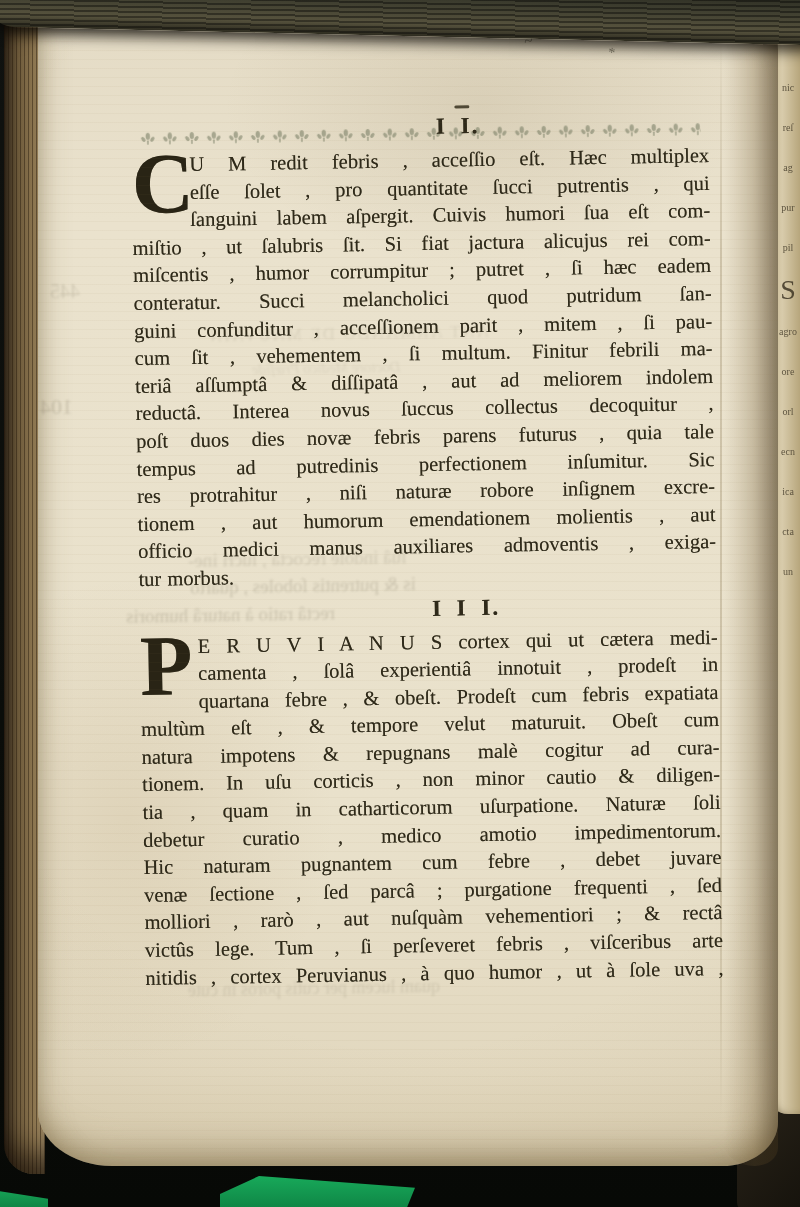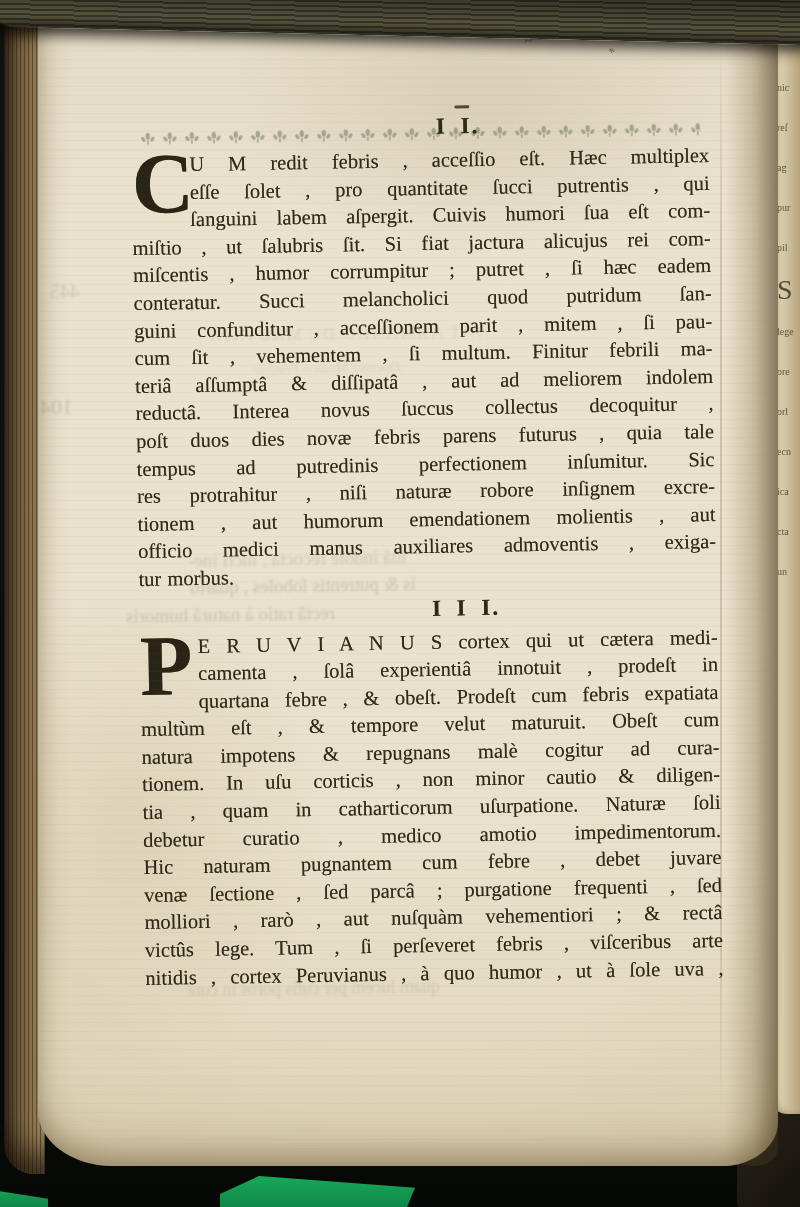--- a/index.html
+++ b/index.html
@@ -43,21 +43,21 @@
   .fold-line{position:absolute;right:56px;top:20px;width:2px;height:94%;
       background:linear-gradient(180deg,rgba(0,0,0,0),rgba(120,100,60,.25) 20%,rgba(120,100,60,.25) 80%,rgba(0,0,0,0));}
 
   
   .next-page{position:absolute;left:768px;top:28px;width:32px;height:1086px;
     background:linear-gradient(90deg,#c6b78f,#d8cbab 45%,#b7a67c);
     border-radius:14px 0 0 20px;
     box-shadow:inset 6px 0 8px -4px rgba(60,45,20,.6);}
   .next-page .frags{position:absolute;left:9px;top:40px;width:22px;font-size:10px;line-height:40px;
     color:#514835;filter:blur(.7px);opacity:.9;}
-  .next-page .line{text-align:left;}
+  .next-page .line{text-align:center;}
   .next-page .line:nth-child(6){font-size:28px;line-height:44px;color:#463d2b;}
 
   
   .top-edge{position:absolute;left:-18px;top:-28px;width:846px;height:64px;
     transform:rotate(1.3deg);transform-origin:50% 50%;
     border-radius:0 0 26px 34px;
     background:
       repeating-linear-gradient(180deg,rgba(0,0,0,.38) 0 2px,rgba(0,0,0,0) 2px 5px),
       linear-gradient(180deg,#191a14,#3c3c2e 45%,#56523d 80%,#2e2c20 100%);
     box-shadow:0 6px 14px rgba(10,8,4,.8);}
@@ -109,21 +109,21 @@
   <div class="fore-edge"></div>
 
   <div class="next-page">
     <div class="frags">
         <div class="line">nic</div>
         <div class="line">reſ</div>
         <div class="line">ag</div>
         <div class="line">pur</div>
         <div class="line">pil</div>
         <div class="line">S</div>
-        <div class="line">lege</div>
+        <div class="line">agro</div>
         <div class="line">ore</div>
         <div class="line">orl</div>
         <div class="line">ecn</div>
         <div class="line">ica</div>
         <div class="line">cta</div>
         <div class="line">un</div>
       </div>
   </div>
 
   <div class="page">

